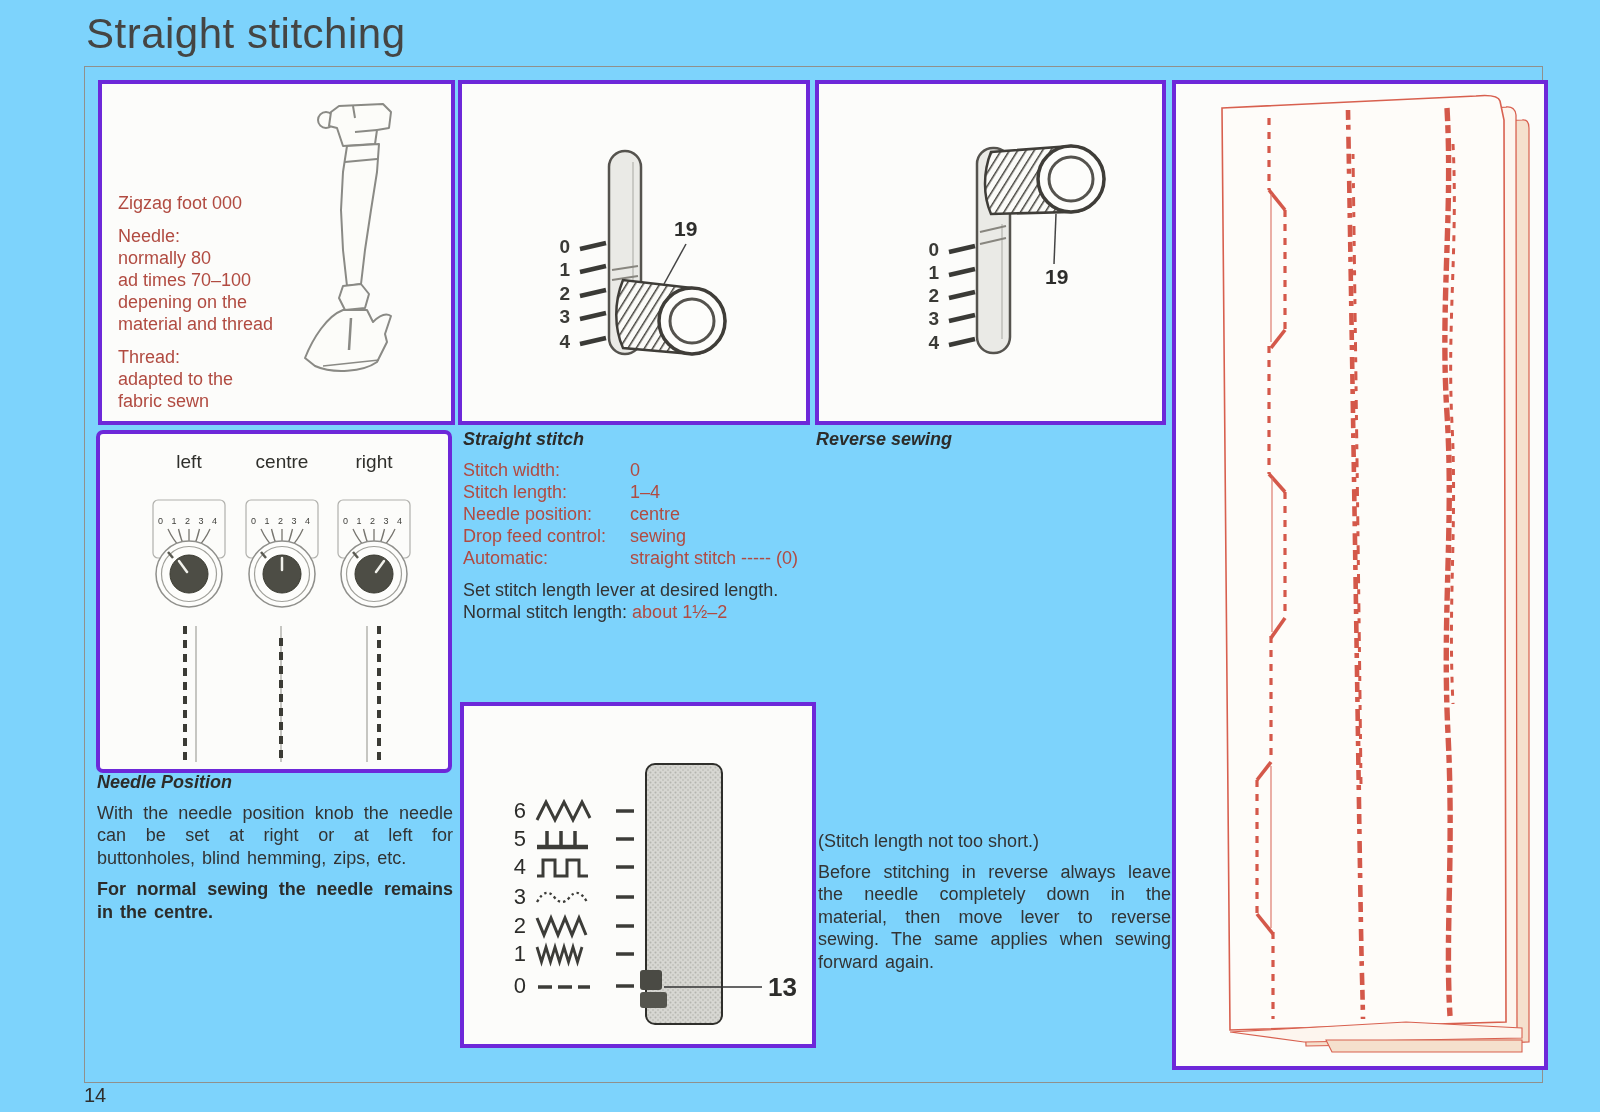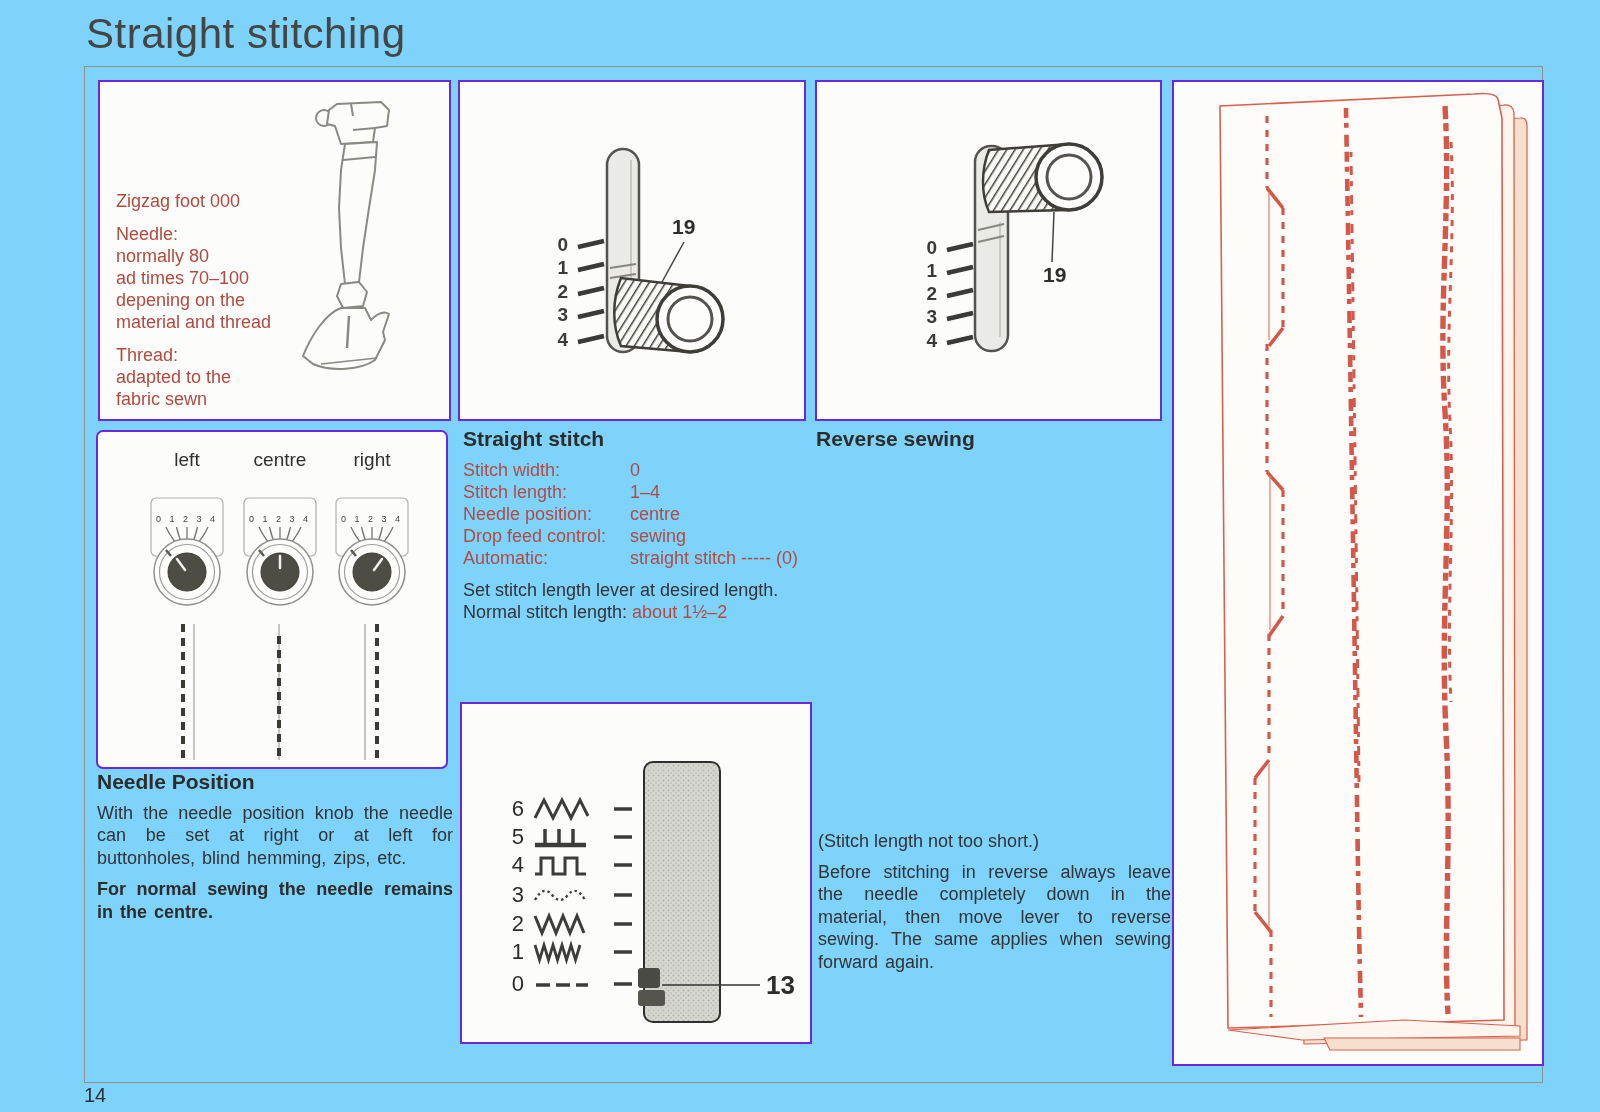--- a/index.html
+++ b/index.html
@@ -2,33 +2,33 @@
 <html><head>
 <meta charset="utf-8">
 <style>
   html,body{margin:0;padding:0;background:#e8e8e6;}
   .page{position:relative;width:1600px;height:1112px;background:#7dd3fc;
         font-family:"Liberation Sans",sans-serif;color:#333;overflow:hidden;padding-left:48px;}
   .page-title{position:absolute;left:86px;top:10px;font-size:42px;font-weight:400;
               color:#454543;letter-spacing:.5px;}
   .frame{position:absolute;left:84px;top:66px;width:1457px;height:1015px;
          border:1.5px solid #90908c;}
-  .box{position:absolute;background:#fcfcfa;border:2px solid #6d28d9;}
+  .box{position:absolute;background:#fcfcfa;border:4px solid #6d28d9;}
   .red{color:#b14b41;}
   .b-foot{left:98px;top:80px;width:349px;height:337px;}
   .b-lever{left:458px;top:80px;width:344px;height:337px;}
   .b-revlever{left:815px;top:80px;width:343px;height:337px;}
   .b-fabric{left:1172px;top:80px;width:368px;height:982px;}
   .b-needlepos{left:96px;top:430px;width:348px;height:335px;border-radius:7px;}
   .b-selector{left:460px;top:702px;width:348px;height:338px;}
   .foot-text{position:absolute;left:16px;top:108px;font-size:18px;line-height:22px;}
   .foot-text .gap{height:11px;}
   .foot-svg{position:absolute;right:8px;top:14px;}
   .txtblock{position:absolute;font-size:18px;line-height:22.5px;color:#333;}
-  .txtblock h3{margin:0 0 8px 0;font-size:21px;font-weight:700;color:#2c2c2a;}
+  .txtblock h3{margin:0 0 8px 0;font-size:18px;font-weight:700;color:#2c2c2a;font-style:italic;}
   .just{text-align:justify;word-spacing:2px;}
   .specs{margin-top:6px;}
   .spec-row{display:flex;line-height:22px;align-items:center;}
   .spec-row .lbl{width:167px;flex:0 0 167px;}
   .notes{margin-top:10px;}
   .boldnote{font-weight:700;color:#2c2c2a;margin-top:9px;}
   .sub{margin:2px 14px 8px 0;}
   .page-number{position:absolute;left:84px;top:1084px;font-size:20px;color:#2f2f2d;}
   svg text{font-family:"Liberation Sans",sans-serif;}
   .scale-num{font-size:19px;font-weight:600;fill:#3a3a36;}

